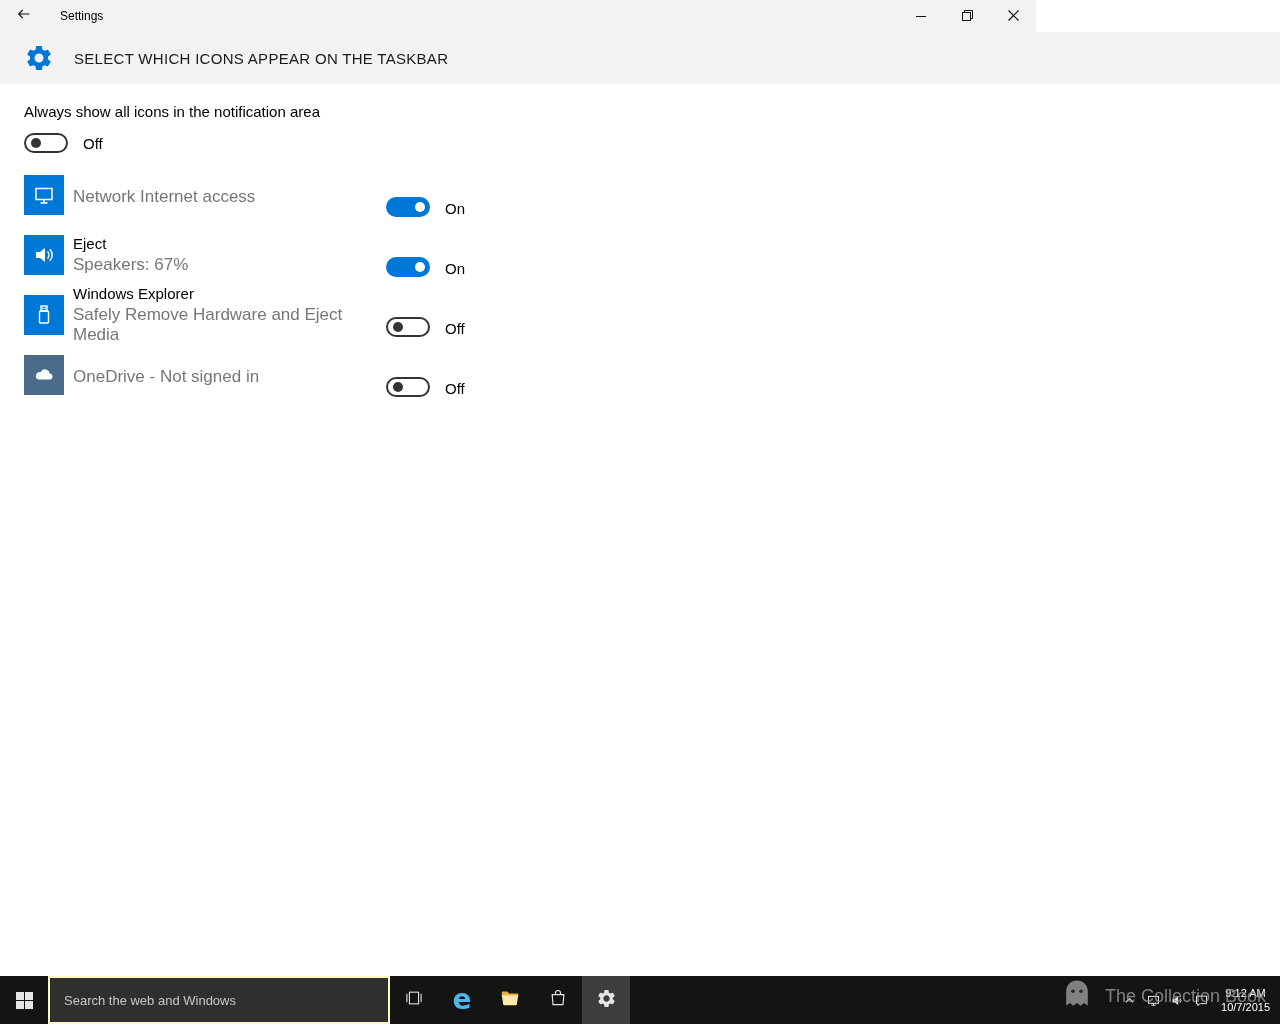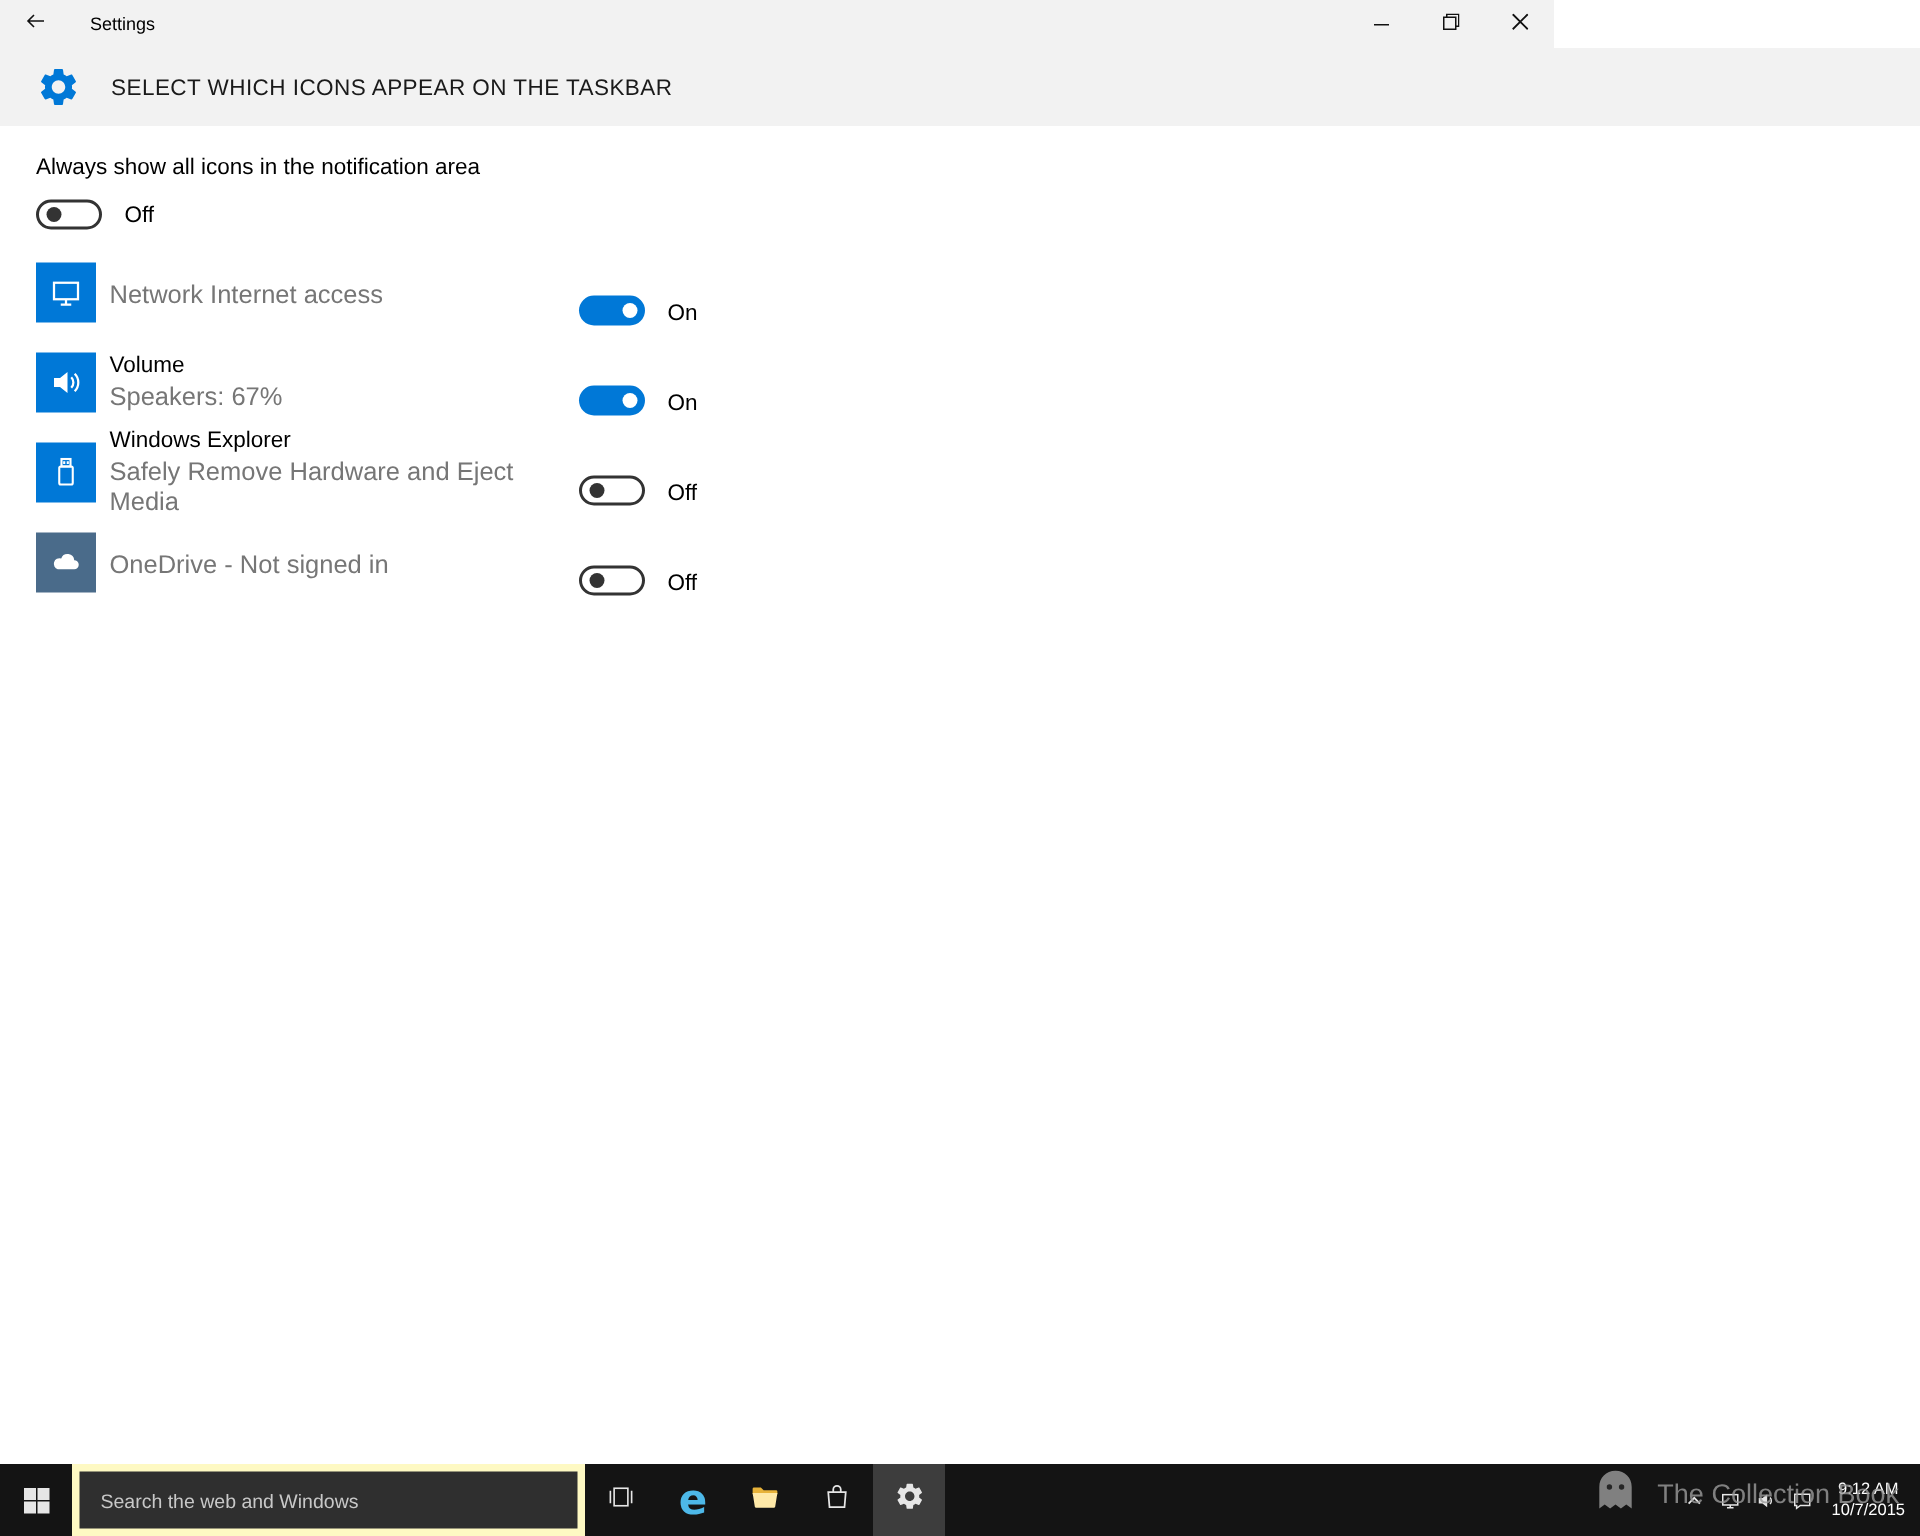--- a/index.html
+++ b/index.html
@@ -82,21 +82,21 @@
     color:#e6e6e6;
   }
   .tb-btn {
     width:48px; display:flex; align-items:center; justify-content:center; cursor:pointer;
   }
   .tb-btn.active { background:#3d3d3d; }
   .win-logo { display:grid; grid-template-columns:8px 8px; grid-template-rows:8px 8px; gap:1px; }
   .win-logo i { background:#e6e6e6; display:block; }
   .search-box {
     width:342px; display:flex; align-items:center;
-    background:#2f2f2f; border:5px solid #fef9c3; margin:0;
+    background:#2f2f2f; border:2px solid #fef9c3; margin:0;
   }
   .search-input {
     flex:1; height:100%; background:transparent; border:none; outline:none;
     color:#c8c8c8; font-size:13px; padding-left:14px;
     font-family:"Liberation Sans","DejaVu Sans",sans-serif;
   }
   .search-input::placeholder { color:#c8c8c8; opacity:1; }
   .edge-icon::before {
     content:"e"; font-family:"DejaVu Sans",sans-serif; font-weight:bold;
     font-size:28px; color:#4db8e8; line-height:1;
@@ -192,21 +192,21 @@
 
     <div class="item-row">
       <div class="tile">
         <svg viewBox="0 0 24 24">
           <path fill="#fff" d="M4 9v6h4l5 4V5L8 9H4z"></path>
           <path fill="none" stroke="#fff" stroke-width="1.5" d="M15.5 8.5a5 5 0 010 7"></path>
           <path fill="none" stroke="#fff" stroke-width="1.5" d="M17.8 6.2a8.2 8.2 0 010 11.6"></path>
         </svg>
       </div>
       <div class="texts">
-        <div class="item-name">Volume</div>
+        <div class="item-name">Eject</div>
         <div class="item-desc">Speakers: 67%</div>
       </div>
       <div class="toggle-wrap">
         <div class="toggle on"></div>
         <span class="state-label">On</span>
       </div>
     </div>
 
     <div class="item-row">
       <div class="tile">

